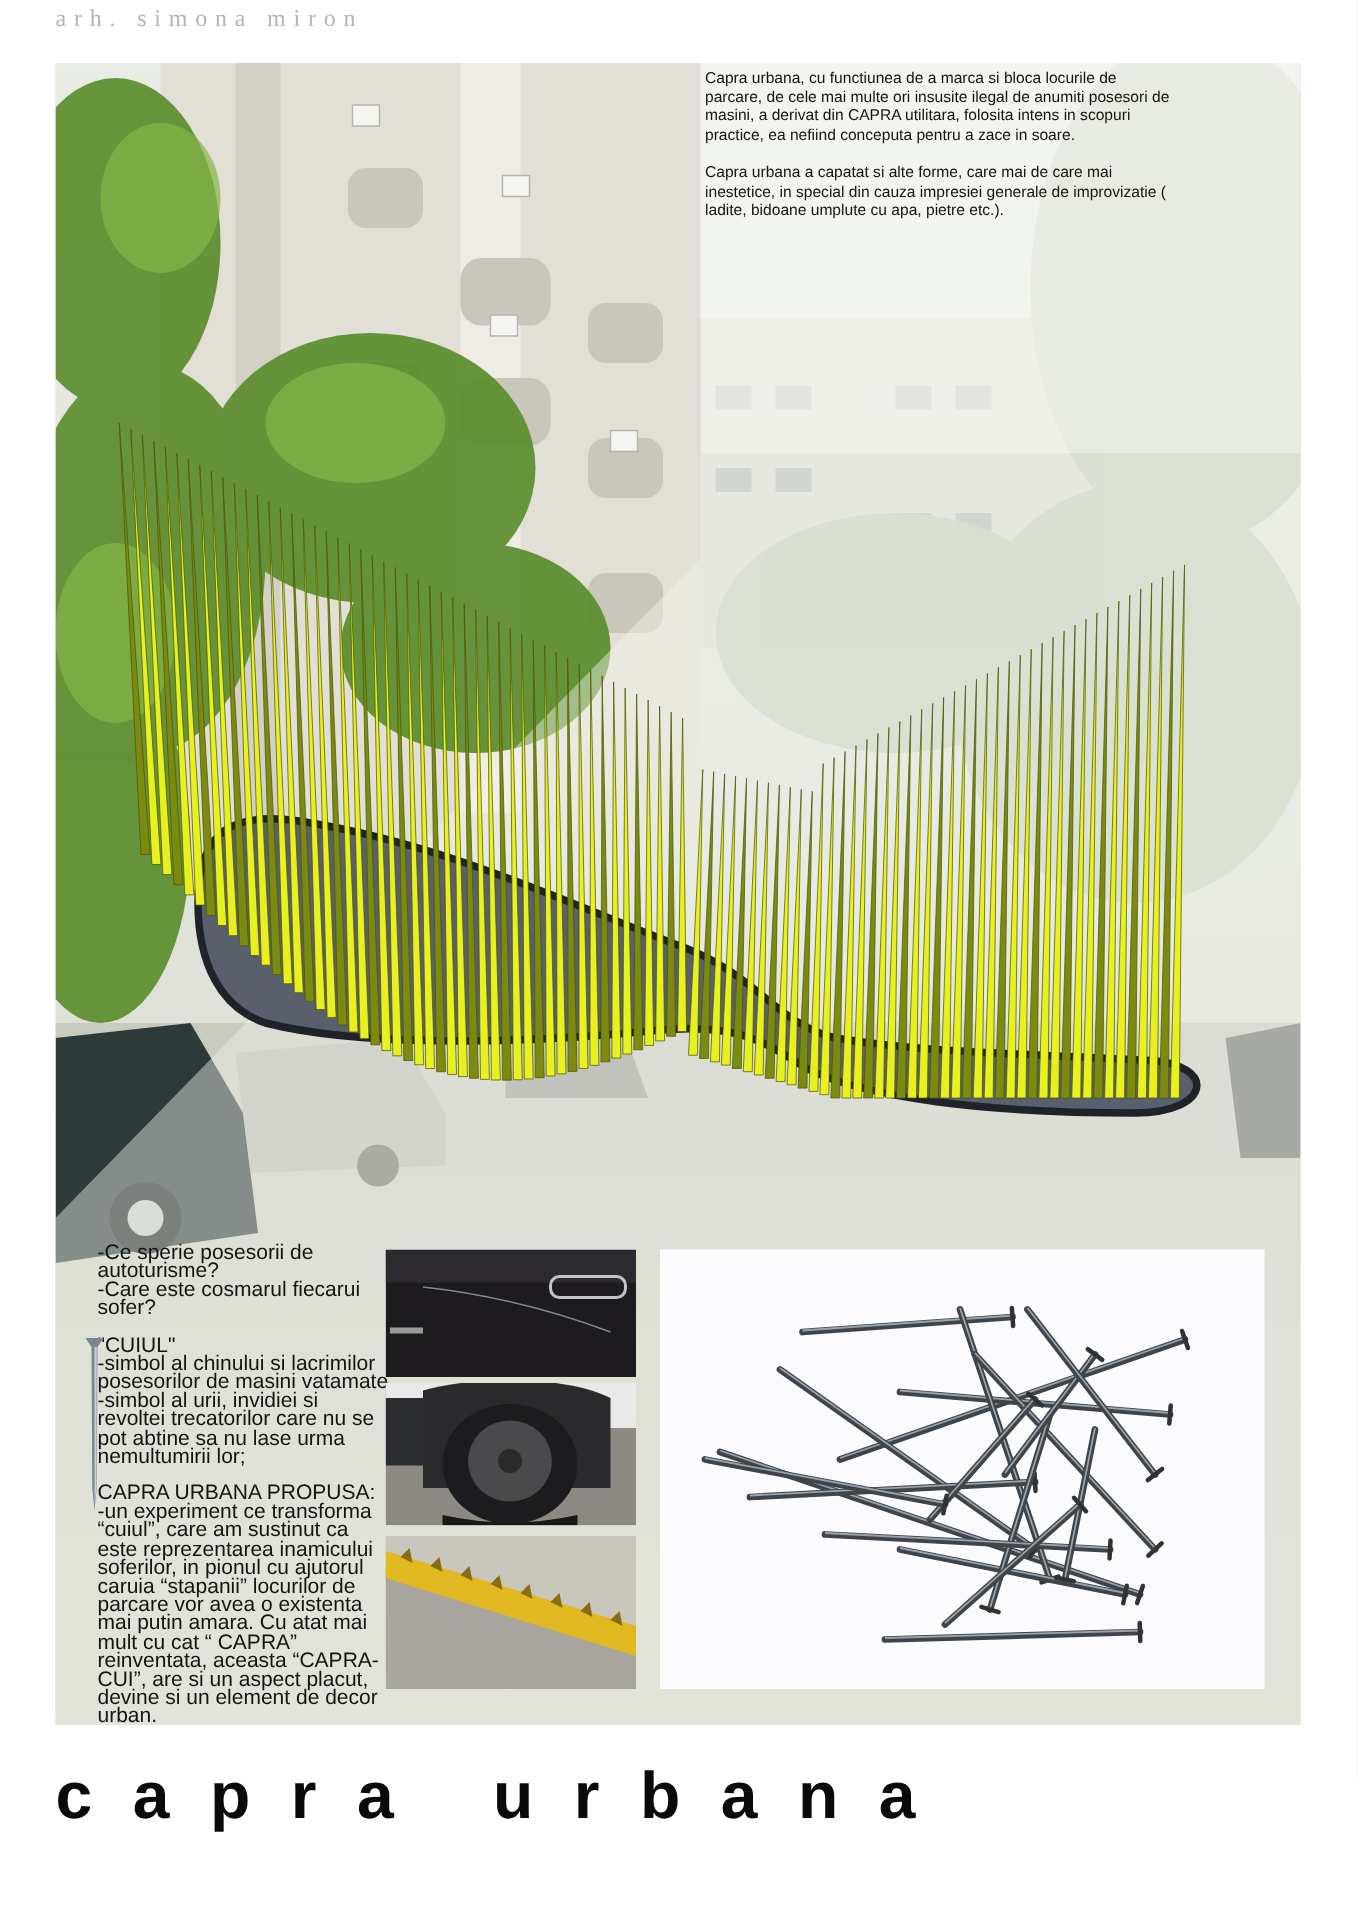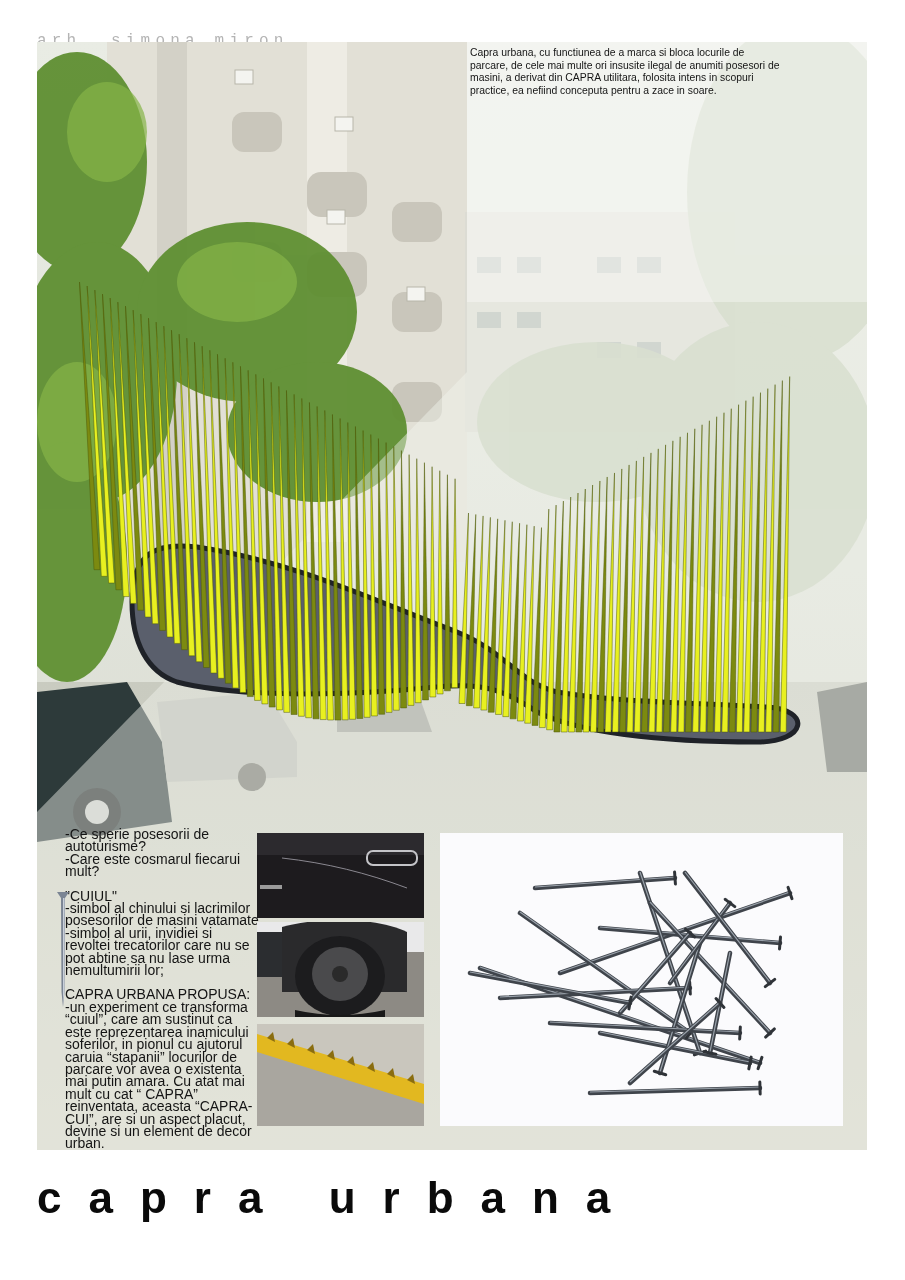--- a/index.html
+++ b/index.html
@@ -1,21 +1,21 @@
 <!DOCTYPE html>
 <html><head>
 <meta charset="utf-8">
 <style>
   * { box-sizing: border-box; margin: 0; padding: 0; }
   html, body { width: 905px; height: 1280px; background: #ffffff; overflow: hidden; }
   body { position: relative; font-family: "Liberation Sans", sans-serif; color: #111; }
 
   .author {
-    position: absolute; left: 37px; top: 32px;
-    font-family: Liberation Mono, monospace; font-size: 16px;
+    position: absolute; left: 37px; top: 4px;
+    font-family: Liberation Serif, serif; font-size: 16px;
     letter-spacing: 5.2px; color: #b4b4b4; font-weight: normal;
   }
 
   
   .photo {
     position: absolute; left: 37px; top: 42px; width: 830px; height: 1108px;
     overflow: hidden; background: #d8d9cc;
   }
   .photo svg.scene { position: absolute; left: 0; top: 0; width: 830px; height: 1108px; }
 
@@ -246,26 +246,27 @@
         <polygon points="714,690 720,690 723.5,350.65" fill="#7c8a10" stroke="#4e5a08" stroke-width="0.5"></polygon>
         <polygon points="721.3,690 727.3,690 730.8,346.635" fill="#e8f020" stroke="#4e5a08" stroke-width="0.5"></polygon>
         <polygon points="728.6,690 734.6,690 738.1,342.62" fill="#e8f020" stroke="#4e5a08" stroke-width="0.5"></polygon>
         <polygon points="735.9,690 741.9,690 745.4,338.605" fill="#7c8a10" stroke="#4e5a08" stroke-width="0.5"></polygon>
         <polygon points="743.1999999999999,690 749.1999999999999,690 752.6999999999999,334.59000000000003" fill="#e8f020" stroke="#4e5a08" stroke-width="0.5"></polygon>
       </g>
   </svg>
 
   <div class="intro">
     <p>Capra urbana, cu functiunea de a marca si bloca locurile de parcare, de cele mai multe ori insusite ilegal de anumiti posesori de masini, a derivat din CAPRA utilitara, folosita intens in scopuri practice, ea nefiind conceputa pentru a zace in soare.</p>
+    <p>Capra urbana a capatat si alte forme, care mai de care mai inestetice, in special din cauza impresiei generale de improvizatie ( ladite, bidoane umplute cu apa, pietre etc.).</p>
   </div>
 
   <div class="qa">
     <p>
       <span style="display:block">-Ce sperie posesorii de autoturisme?</span>
-      <span style="display:block">-Care este cosmarul fiecarui mult?</span>
+      <span style="display:block">-Care este cosmarul fiecarui sofer?</span>
     </p>
     <p class="cuiul">
       <span style="display:block">"CUIUL"</span>
       <span style="display:block">-simbol al chinului si lacrimilor posesorilor de masini vatamate</span>
       <span style="display:block">-simbol al urii, invidiei si revoltei trecatorilor care nu se pot abtine sa nu lase urma nemultumirii lor;</span>
     </p>
     <p>
       <span style="display:block">CAPRA URBANA PROPUSA:</span>
       <span style="display:block">-un experiment ce transforma “cuiul”, care am sustinut ca este reprezentarea inamicului soferilor, in pionul cu ajutorul caruia “stapanii” locurilor de parcare vor avea o existenta mai putin amara. Cu atat mai mult cu cat “ CAPRA” reinventata, aceasta “CAPRA-CUI”, are si un aspect placut, devine si un element de decor urban.</span>
     </p>

